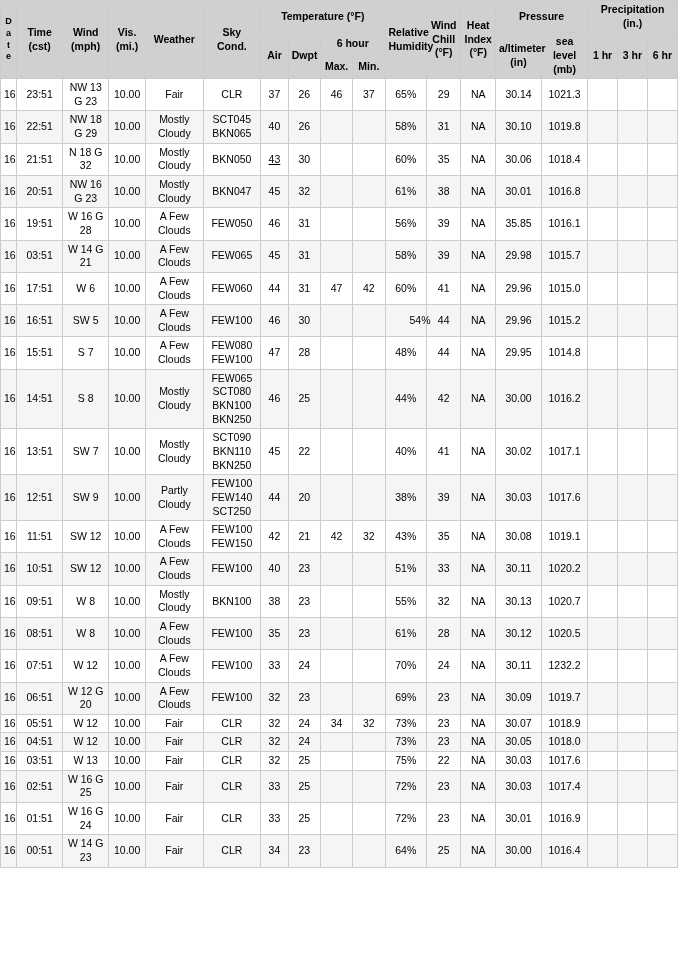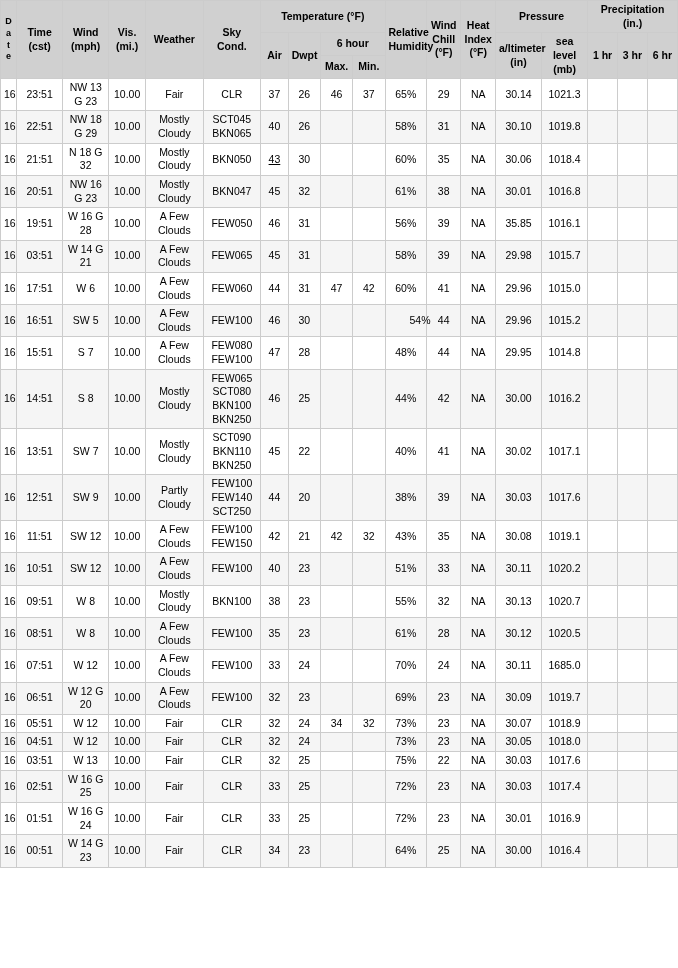--- a/index.html
+++ b/index.html
@@ -437,21 +437,21 @@
         <td style="white-space: pre-line;">A Few Clouds</td>
         <td style="white-space: pre-line;">FEW100</td>
         <td style="white-space: pre-line;">33</td>
         <td style="white-space: pre-line;">24</td>
         <td style="white-space: pre-line;"></td>
         <td style="white-space: pre-line;"></td>
         <td style="white-space: pre-line;">70%</td>
         <td style="white-space: pre-line;">24</td>
         <td style="white-space: pre-line;">NA</td>
         <td style="white-space: pre-line;">30.11</td>
-        <td style="white-space: pre-line;">1685.0</td>
+        <td style="white-space: pre-line;">1232.2</td>
         <td style="white-space: pre-line;"></td>
         <td style="white-space: pre-line;"></td>
         <td style="white-space: pre-line;"></td>
       </tr>
       <tr>
         <td style="white-space: pre-line;">16</td>
         <td style="white-space: pre-line;">06:51</td>
         <td style="white-space: pre-line;">W 12 G 20</td>
         <td style="white-space: pre-line;">10.00</td>
         <td style="white-space: pre-line;">A Few Clouds</td>

